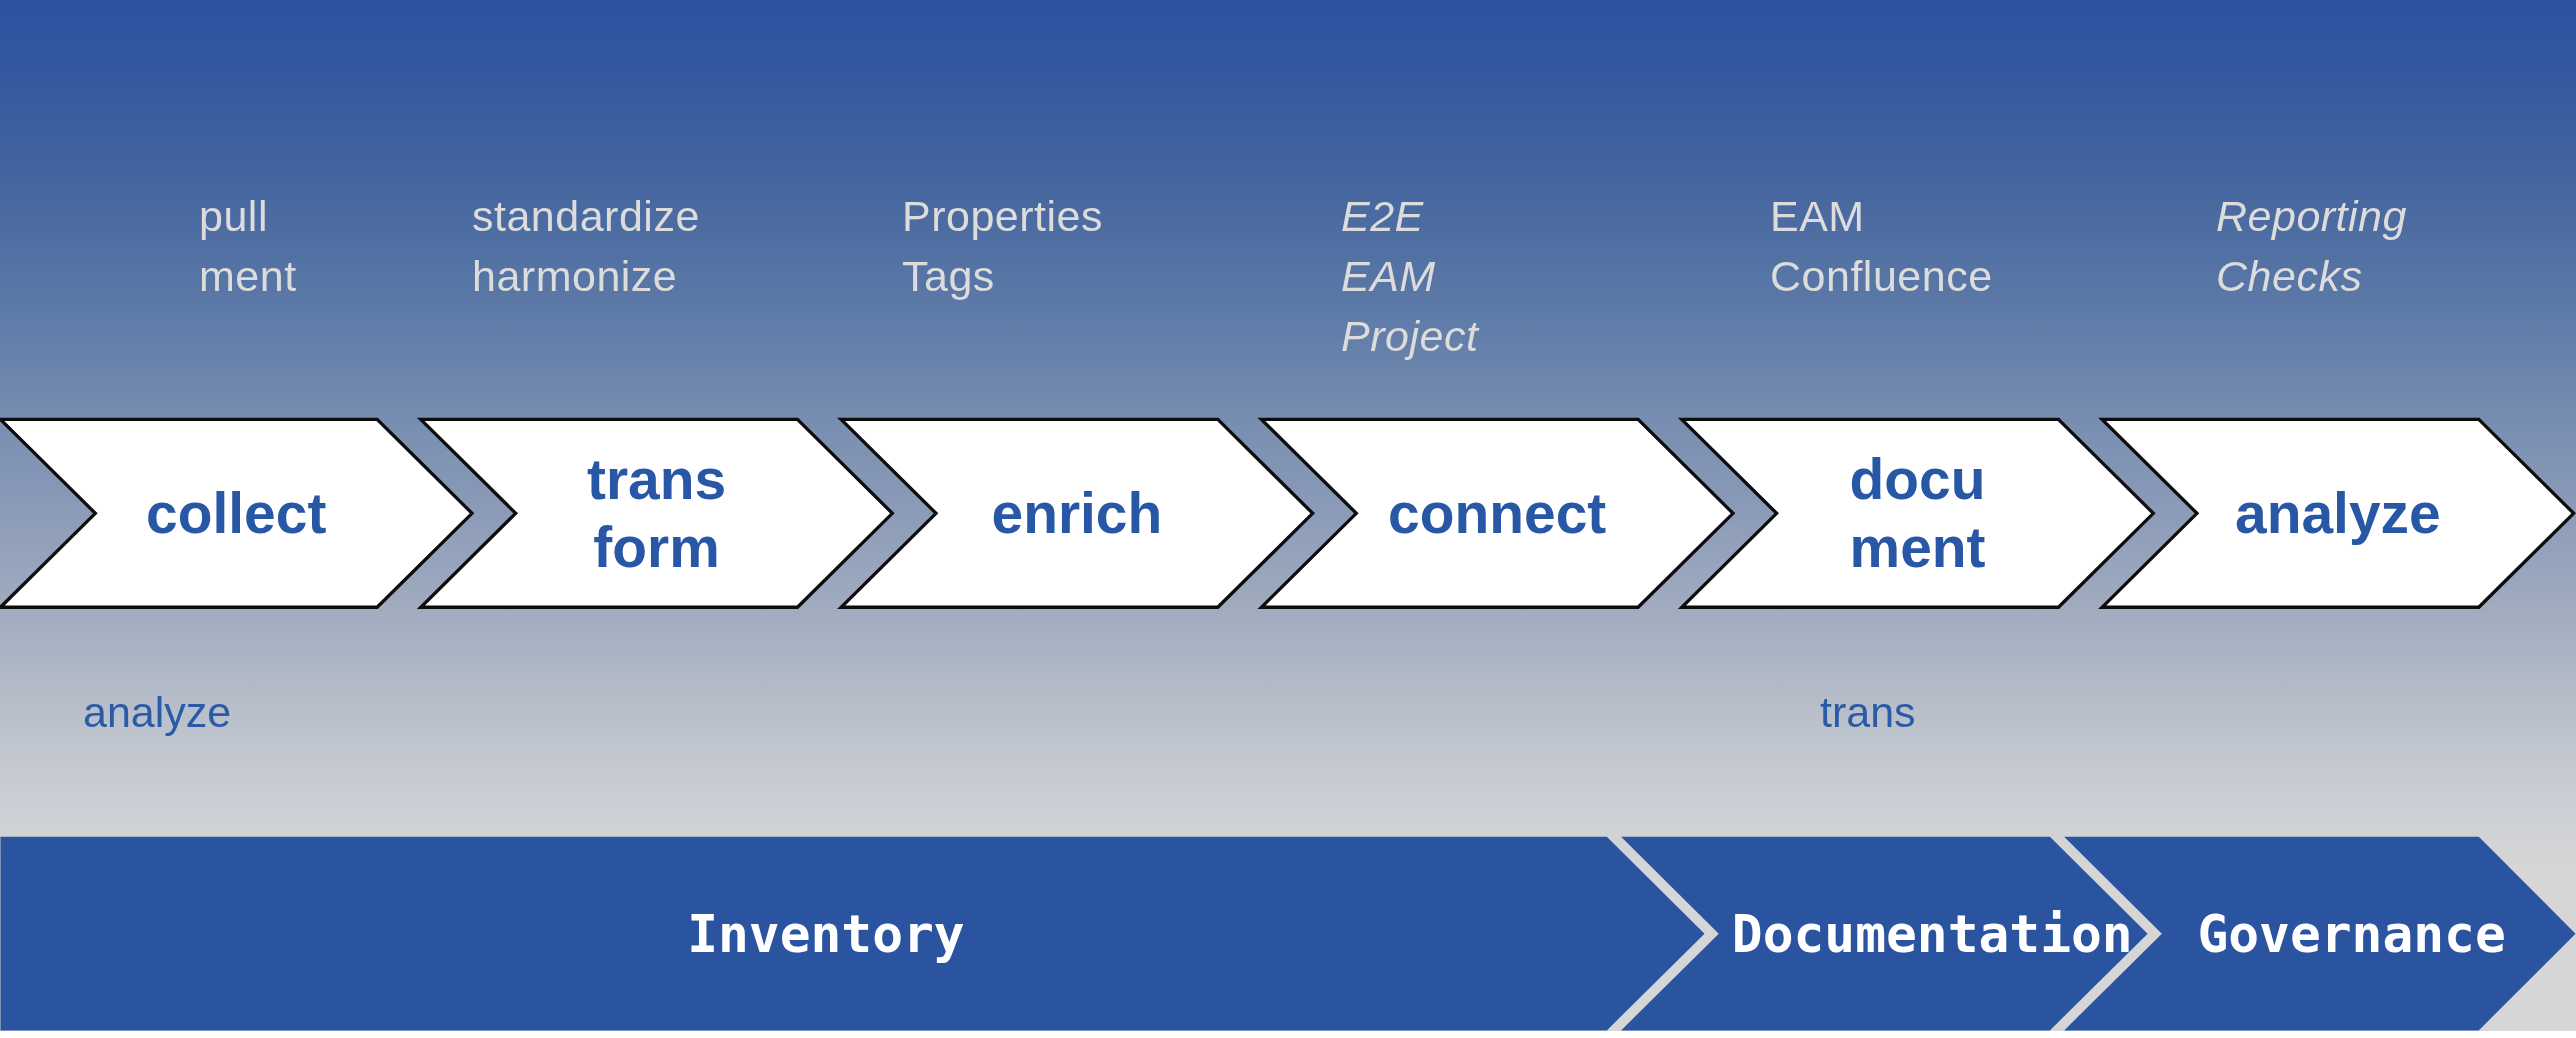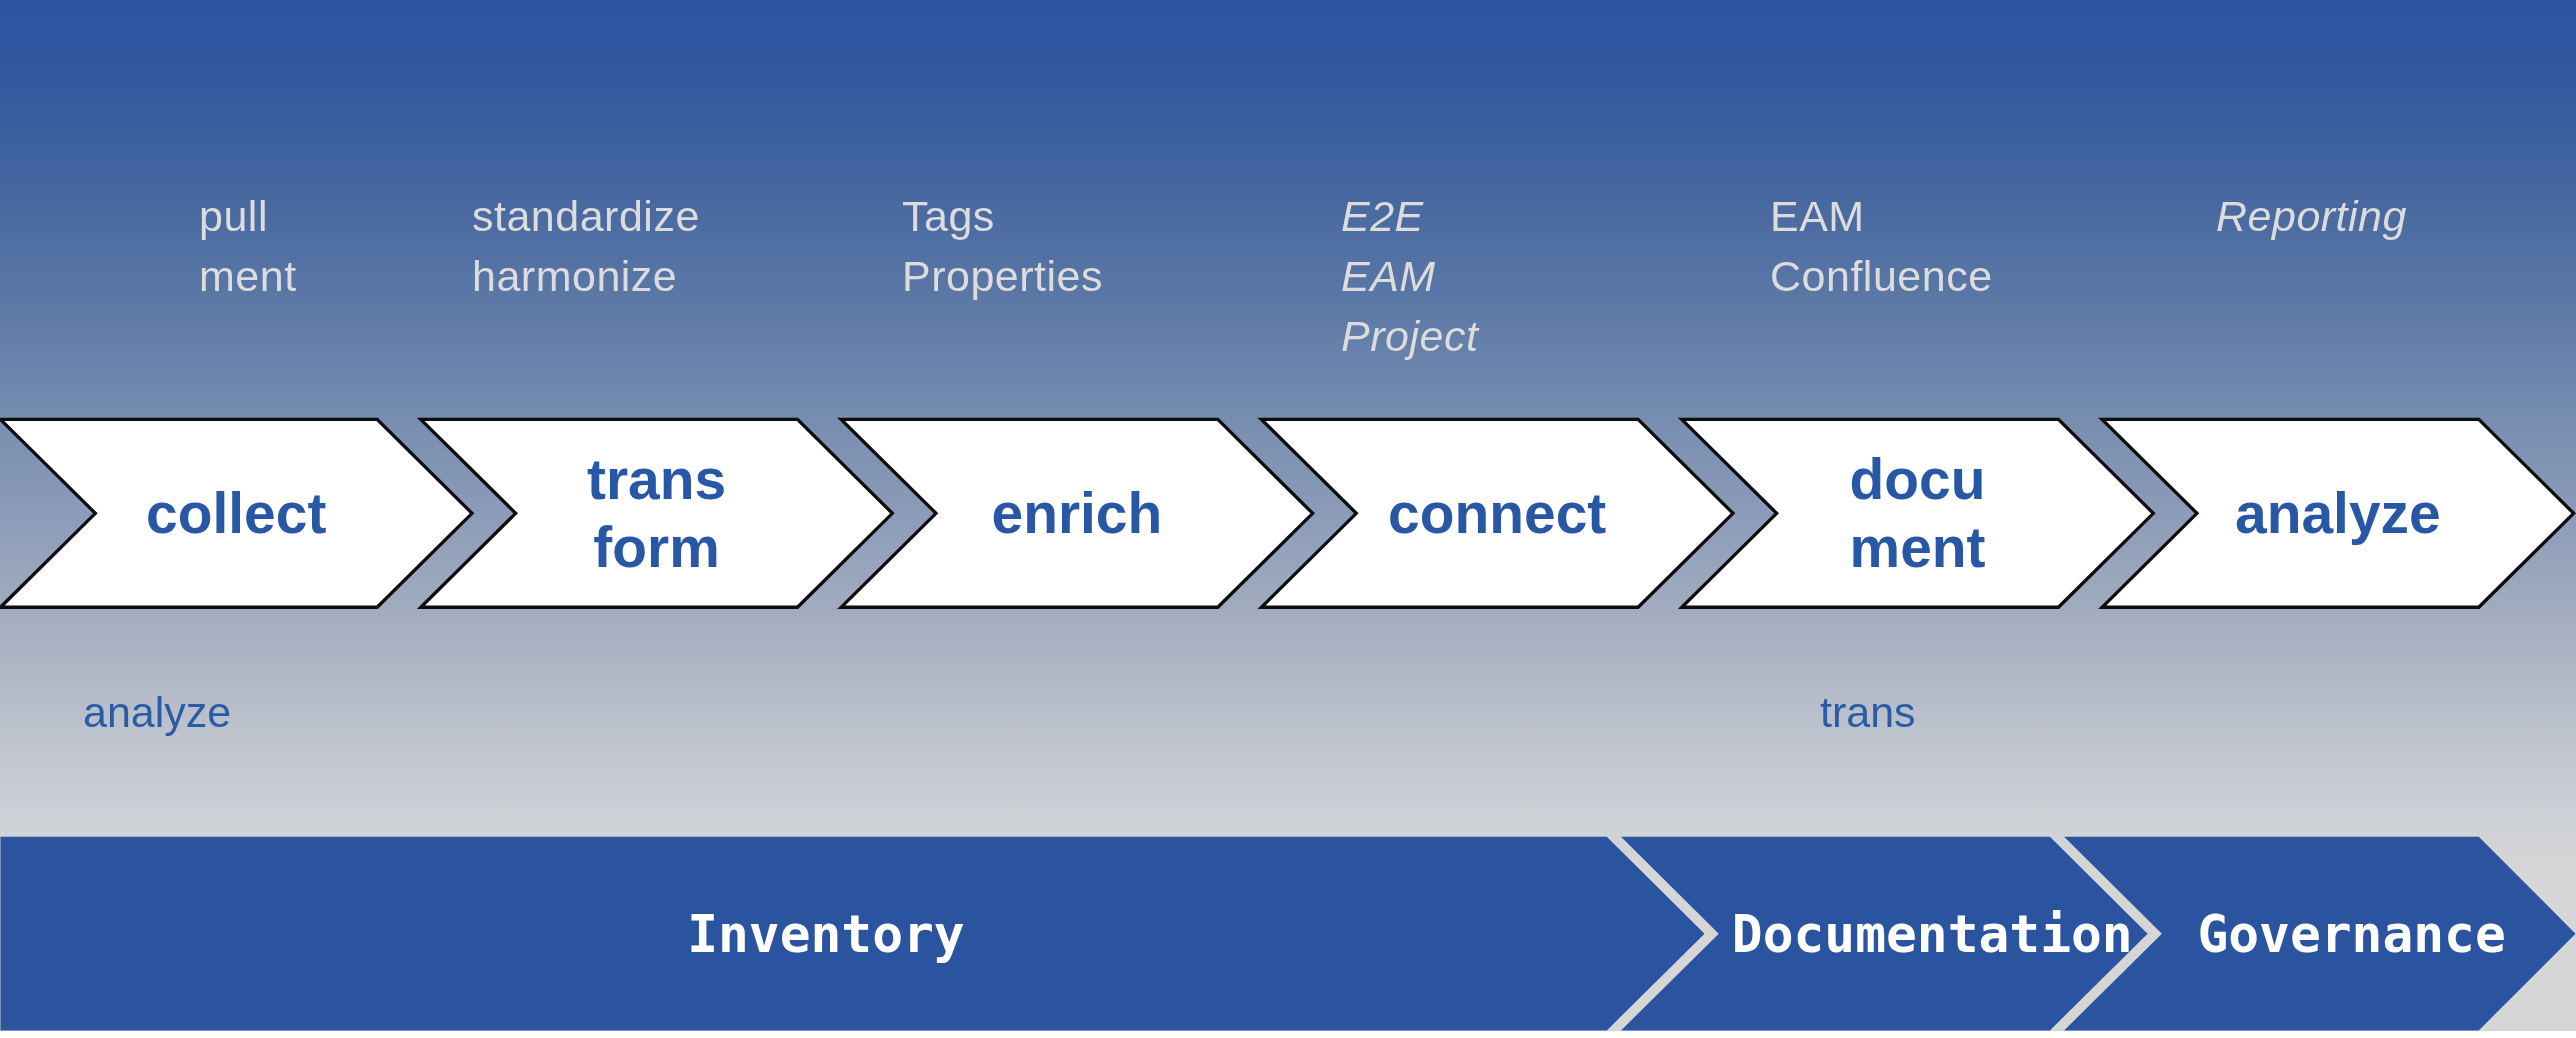--- a/index.html
+++ b/index.html
@@ -53,34 +53,35 @@
   <div id="top-annotations">
       <div class="top-note" style="left: 166px; top: 186px; color: rgb(220, 220, 220); margin-left: 33px;">
         <div>pull</div>
         <div>ment</div>
       </div>
       <div class="top-note" style="left: 472px; top: 186px; color: rgb(220, 220, 220);">
         <div>standardize</div>
         <div>harmonize</div>
       </div>
       <div class="top-note" style="left: 902px; top: 186px; color: rgb(220, 220, 220);">
+        <div>Properties</div>
         <div>Tags</div>
-        <div>Properties</div>
       </div>
       <div class="top-note" style="left: 1341px; top: 186px; color: rgb(220, 220, 220); font-style: italic;">
         <div>E2E</div>
         <div>EAM</div>
         <div>Project</div>
       </div>
       <div class="top-note" style="left: 1770px; top: 186px; color: rgb(220, 220, 220);">
         <div>EAM</div>
         <div>Confluence</div>
       </div>
       <div class="top-note" style="left: 2216px; top: 186px; color: rgb(220, 220, 220); font-style: italic;">
         <div>Reporting</div>
+        <div>Checks</div>
       </div>
     </div>
 
   <svg id="shapes" width="2576" height="1038" viewBox="0 0 2714 1094">
       <polygon points="0,442 397,442 497,541 397,640 0,640 100,541" class="stage-shape" fill="#ffffff" stroke="#0d0d0d"></polygon>
       <text class="stage-label" x="248.5" y="541" dominant-baseline="central" fill="#2857a6">collect</text>
       <polygon points="443,442 840,442 940,541 840,640 443,640 543,541" class="stage-shape" fill="#ffffff" stroke="#0d0d0d"></polygon>
       <text class="stage-label" x="691.5" y="505" dominant-baseline="central" fill="#2857a6">trans</text>
       <text class="stage-label" x="691.5" y="577" dominant-baseline="central" fill="#2857a6">form</text>
       <polygon points="886,442 1283,442 1383,541 1283,640 886,640 986,541" class="stage-shape" fill="#ffffff" stroke="#0d0d0d"></polygon>

